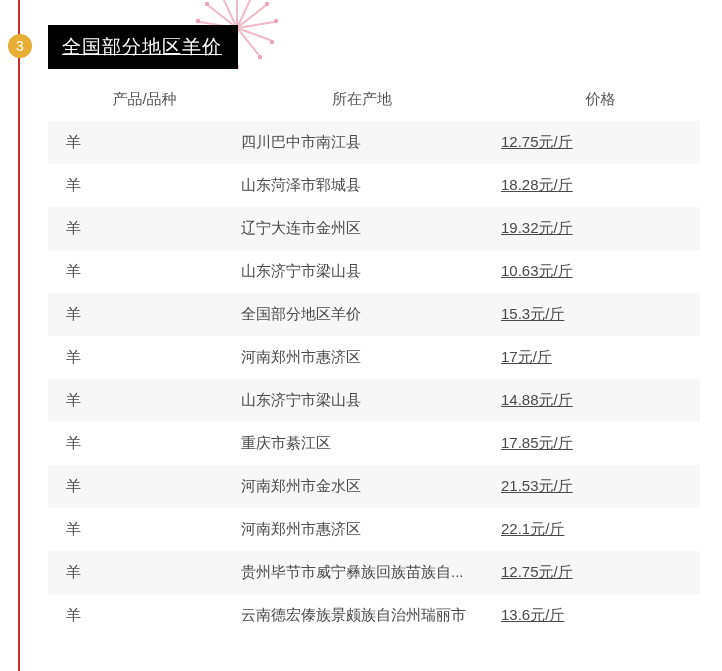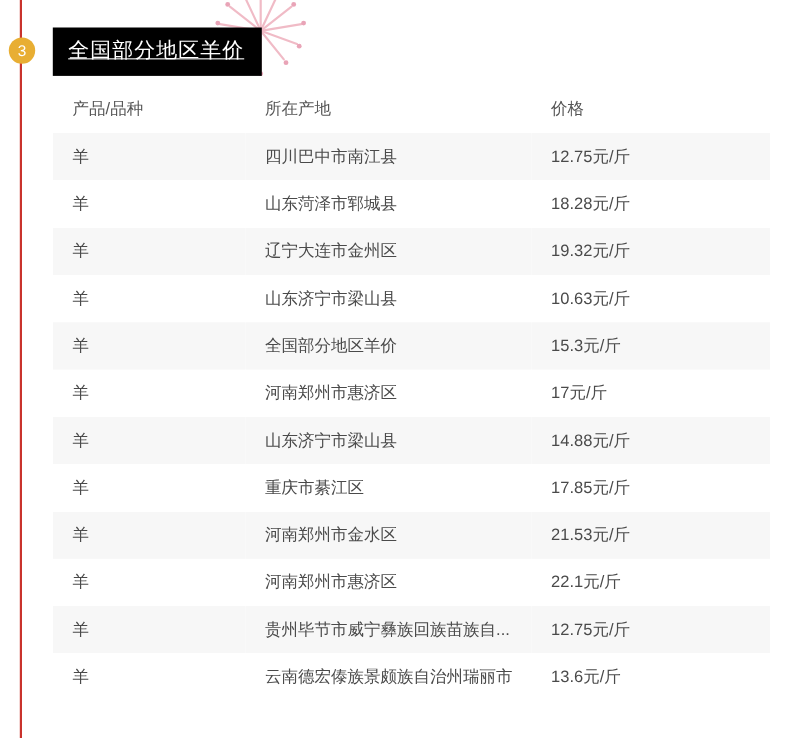--- a/index.html
+++ b/index.html
@@ -77,21 +77,21 @@
     top: 78px;
     width: 652px;
   }
   table.price-table {
     width: 100%;
     border-collapse: collapse;
     font-size: 15px;
     color: #3c3c3c;
   }
   table.price-table th {
-    text-align: left;
+    text-align: center;
     font-weight: normal;
     color: #555555;
     font-size: 15px;
     padding: 12px 0 12px 18px;
     background: #ffffff;
   }
   table.price-table td {
     padding: 12px 0 12px 18px;
     color: #4a4a4a;
     white-space: nowrap;
@@ -103,21 +103,21 @@
   }
   table.price-table tbody tr:nth-child(even) td {
     background: #ffffff;
   }
   .col-product { width: 175px; }
   .col-origin  { width: 260px; }
   .col-price   { width: 217px; }
 
   td.cell-product { padding-left: 22px; }
   td.cell-origin  { padding-left: 18px; }
-  td.cell-price   { padding-left: 18px; }
+  td.cell-price   { padding-left: 18px; text-decoration: underline; }
   th.head-product { padding-left: 18px; }
 </style>
 </head>
 <body>
 
 <div class="left-rail"></div>
 
 <div class="badge">3</div>
 
 <svg class="burst" viewBox="0 0 110 86" xmlns="http://www.w3.org/2000/svg">

